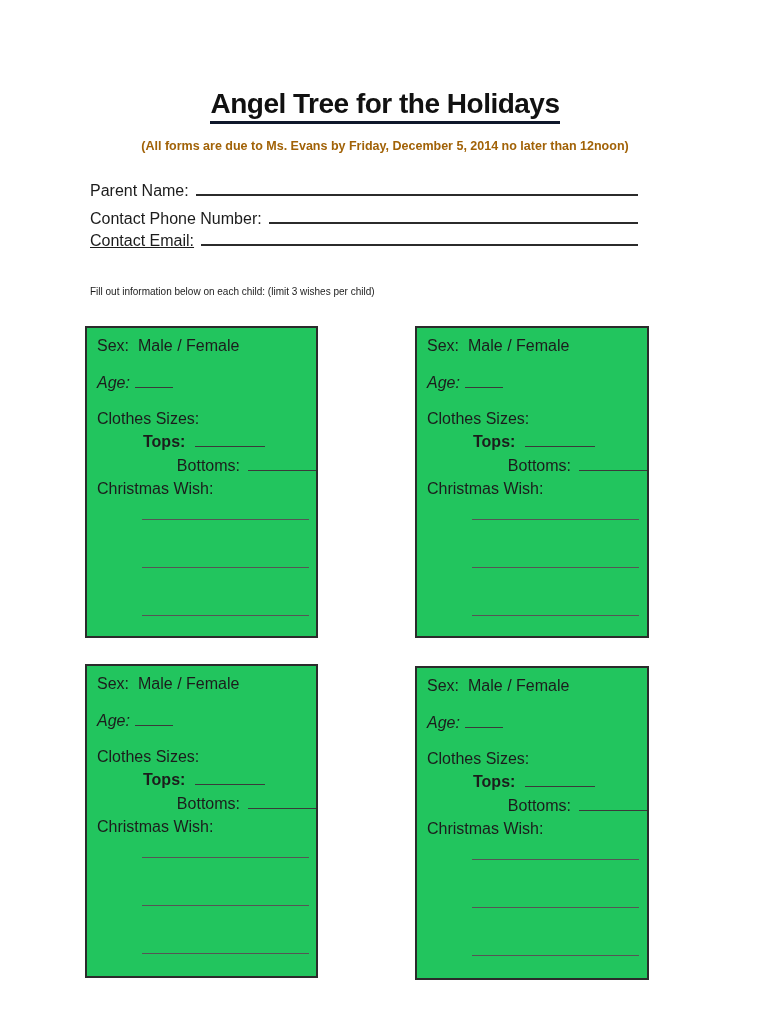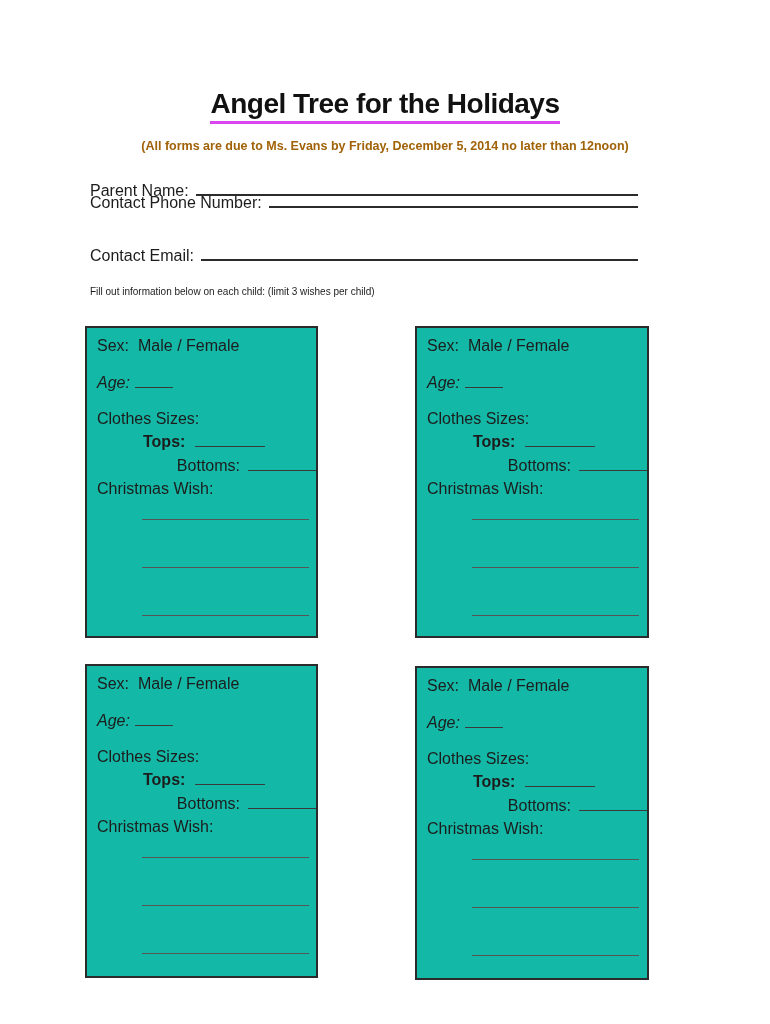--- a/index.html
+++ b/index.html
@@ -24,21 +24,21 @@
     left: 0;
     width: 100%;
     text-align: center;
   }
   .title {
     display: inline-block;
     font-size: 28px;
     font-weight: bold;
     letter-spacing: -0.5px;
     color: #111111;
-    border-bottom: 3px solid #d946ef;
+    border-bottom: 3px solid #0f172a;
     padding-bottom: 1px;
   }
 
   
   .due-note {
     position: absolute;
     top: 139px;
     left: 0;
     width: 100%;
     text-align: center;
@@ -58,36 +58,36 @@
     line-height: 19px;
     white-space: nowrap;
   }
   .field-row .fill-line {
     flex: 1 1 auto;
     border-bottom: 2px solid #2b2b2b;
     height: 14px;
     margin-left: 7px;
   }
   .row-parent  { top: 180px; }
-  .row-phone   { top: 192px; text-align: right; }
-  .row-email   { top: 245px; }
+  .row-phone   { top: 208px; text-align: right; }
+  .row-email   { top: 230px; text-decoration: underline; }
 
   .instructions {
     position: absolute;
     top: 282px;
     left: 90px;
     font-size: 10px;
     line-height: 19px;
   }
 
   
   .child-box {
     position: absolute;
     border: 2px solid #2b2b2b;
-    background: #14b8a6;
+    background: #22c55e;
     box-sizing: border-box;
     font-size: 16px;
     line-height: 17px;
   }
   .box-1 { left: 85px;  top: 326px; width: 233px; height: 312px; }
   .box-2 { left: 415px; top: 326px; width: 234px; height: 312px; }
   .box-3 { left: 85px;  top: 664px; width: 233px; height: 314px; }
   .box-4 { left: 415px; top: 666px; width: 234px; height: 314px; }
 
   .child-box .row { margin: 0 0 0 10px; }

